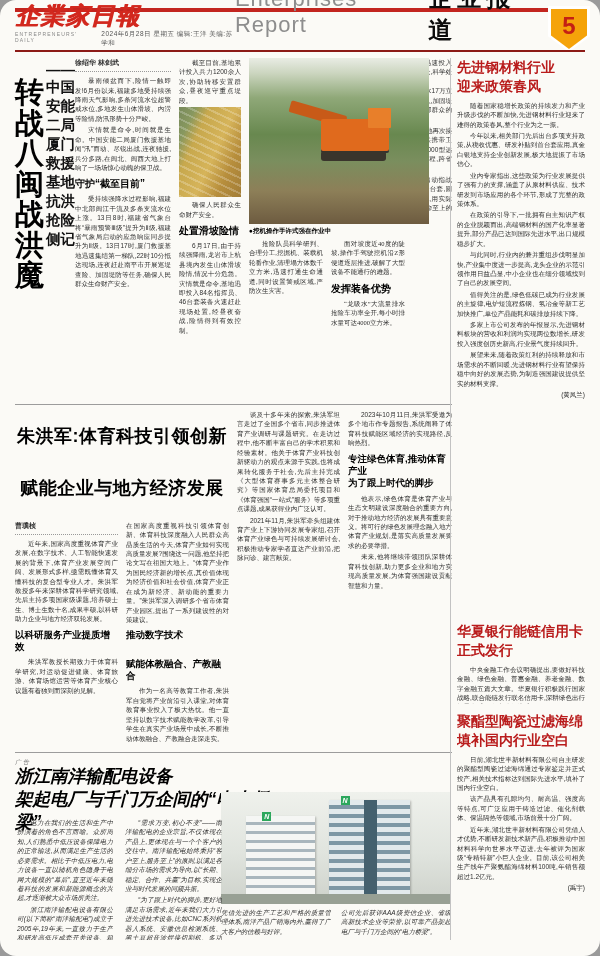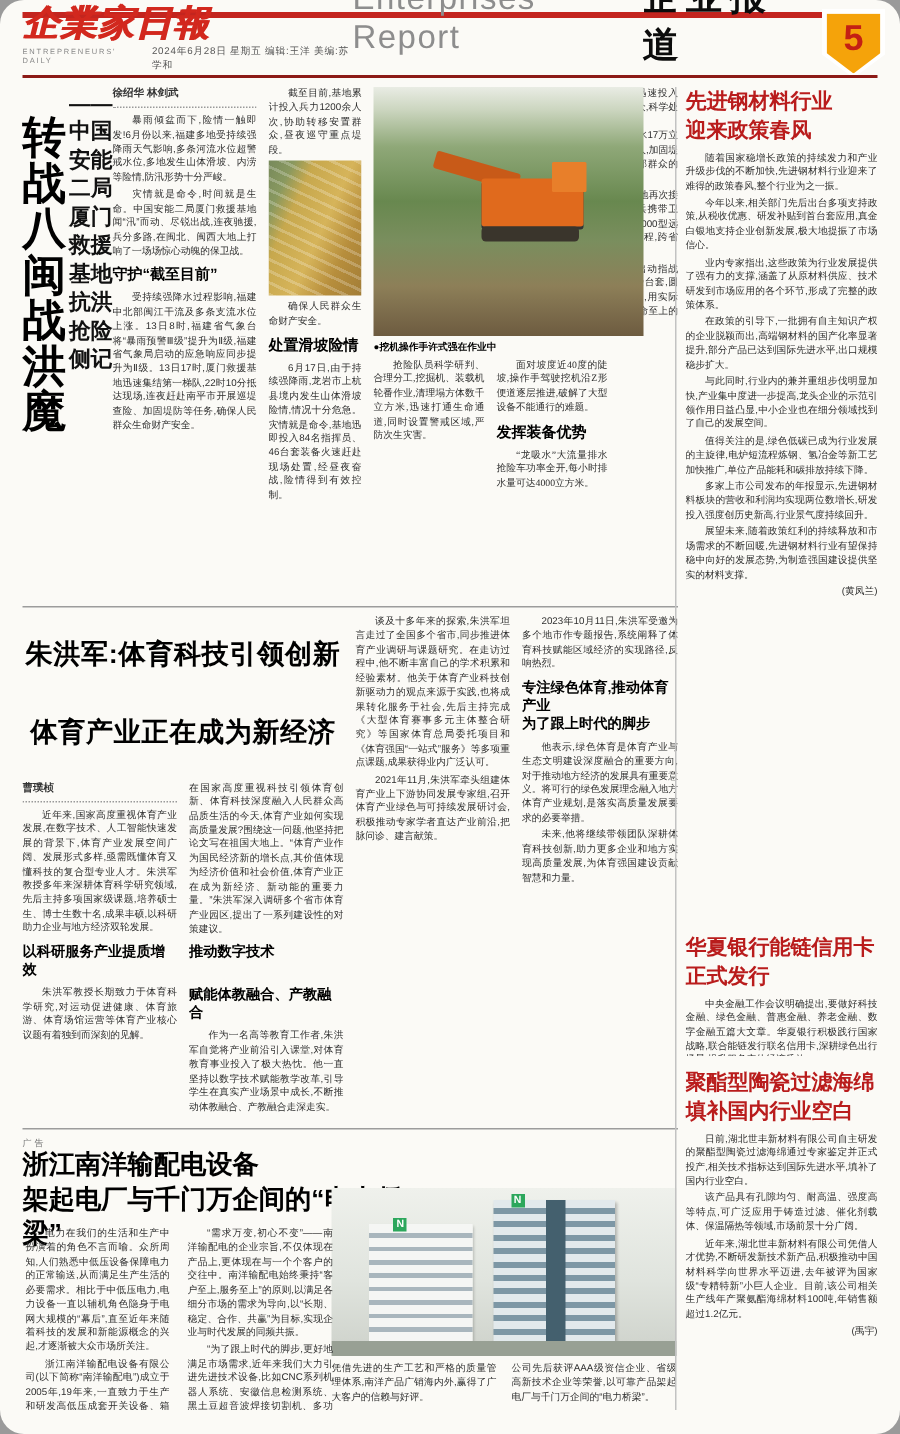--- a/index.html
+++ b/index.html
@@ -66,21 +66,21 @@
   .sports-row{display:flex;gap:8px;height:100%;}
   .sports-leftwrap{width:214px;flex:none;display:flex;flex-direction:column;}
   .sports-headline{font-size:18px;font-weight:bold;color:#000;line-height:1.25;letter-spacing:.5px;text-align:center;}
   .sports-cols{display:flex;gap:8px;flex:1;min-height:0;margin-top:6px;}
   .sc{width:103px;flex:none;height:100%;}
   .sc3{width:103px;flex:none;height:100%;}
   .sc4{width:104px;flex:none;height:100%;}
   .sub2{font-size:9.5px;}
 
   
-  .ad{position:absolute;left:15px;top:758px;width:437px;height:182px;}
+  .ad{position:absolute;left:15px;top:758px;width:437px;height:182px;font-style:italic;}
   .ad-label{position:absolute;left:0;top:0;font-size:6px;color:#777;letter-spacing:2px;}
   .ad-headline{position:absolute;left:0;top:7px;width:262px;font-size:17.5px;font-weight:bold;color:#000;line-height:1.3;text-align:left;}
   .ad-c1{position:absolute;left:2px;top:60px;width:96px;bottom:0;}
   .ad-c2{position:absolute;left:110px;top:60px;width:97px;bottom:0;}
   .ad-c3{position:absolute;left:206px;top:150px;width:110px;height:32px;}
   .ad-c4{position:absolute;left:326px;top:150px;width:110px;height:32px;}
   .photo-bldg{position:absolute;left:206px;top:34px;width:230px;height:112px;overflow:hidden;
     background:linear-gradient(180deg,#eff1ec 0%,#e0e4de 55%,#cdd1ca 100%);}
   .tower1{position:absolute;left:11%;bottom:9%;width:30%;height:70%;
     background:repeating-linear-gradient(180deg,#f5f6f4 0 6px,#a9b6bd 6px 9px);box-shadow:1px 1px 2px rgba(0,0,0,.25);}
@@ -179,21 +179,21 @@
       </div>
     </div>
   </section>
 
   <div class="hrule" style="top:404px;"></div>
 
   <section class="sports">
     <div class="sports-row">
       <div class="sports-leftwrap">
         <h2 class="sports-headline">朱洪军:体育科技引领创新</h2>
-        <h2 class="sports-headline">体育产业正在成为新经济</h2>
+        <h2 class="sports-headline">赋能企业与地方经济发展</h2>
         <div class="sports-cols">
           <div class="col sc">
             <div class="byline">曹璞桢</div>
             <div class="p">近年来,国家高度重视体育产业发展,在数字技术、人工智能快速发展的背景下,体育产业发展空间广阔、发展形式多样,亟需既懂体育又懂科技的复合型专业人才。朱洪军教授多年来深耕体育科学研究领域,先后主持多项国家级课题,培养硕士生、博士生数十名,成果丰硕,以科研助力企业与地方经济双轮发展。</div>
             <div class="sub sub2">以科研服务产业提质增效</div>
             <div class="p">朱洪军教授长期致力于体育科学研究,对运动促进健康、体育旅游、体育场馆运营等体育产业核心议题有着独到而深刻的见解。</div>
           </div>
           <div class="col sc">
             <div>在国家高度重视科技引领体育创新、体育科技深度融入人民群众高品质生活的今天,体育产业如何实现高质量发展?围绕这一问题,他坚持把论文写在祖国大地上。“体育产业作为国民经济新的增长点,其价值体现为经济价值和社会价值,体育产业正在成为新经济、新动能的重要力量。”朱洪军深入调研多个省市体育产业园区,提出了一系列建设性的对策建议。</div>
             <div class="sub sub2" style="margin-bottom:16px;">推动数字技术</div>

